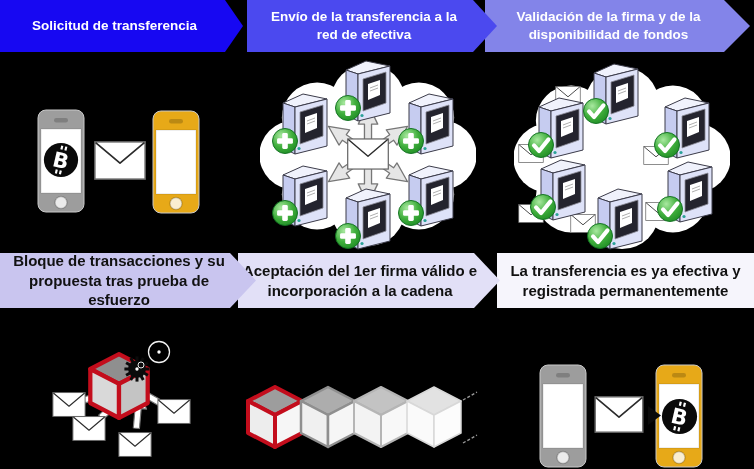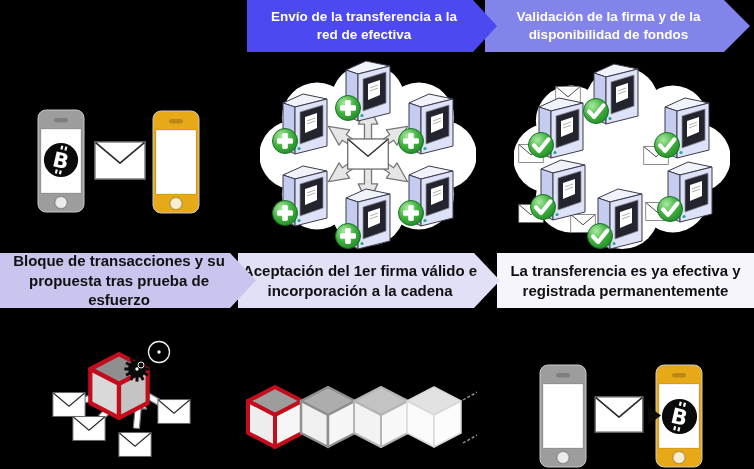--- a/index.html
+++ b/index.html
@@ -119,20 +119,23 @@
           <circle cx="0" cy="55" r="38"></circle>
             <circle cx="-52" cy="40" r="36"></circle>
           <circle cx="-76" cy="0" r="35"></circle>
             <circle cx="-52" cy="-38" r="36"></circle>
           <circle cx="0" cy="0" r="62"></circle>
         </g>
       </symbol>
     </defs>
   </svg>
 
+  <div id="b1" class="banner b-top arrow-tip-18" style="background-color: rgb(23, 8, 242); color: rgb(255, 255, 255);">
+    <span class="lbl">Solicitud de transferencia</span>
+  </div>
   <div id="b2" class="banner b-top arrow-tip-24" style="background-color: rgb(75, 73, 239); color: rgb(255, 255, 255);">
     <span class="lbl">Envío de la transferencia a la red de efectiva</span>
   </div>
   <div id="b3" class="banner b-top arrow-tip-26" style="background-color: rgb(131, 132, 233); color: rgb(255, 255, 255);">
     <span class="lbl">Validación de la firma y de la disponibilidad de fondos</span>
   </div>
 
   <div id="b4" class="banner b-bot arrow-tip-26" style="background-color: rgb(201, 197, 239); color: rgb(17, 17, 17);">
     <span class="lbl">Bloque de transacciones y su propuesta tras prueba de esfuerzo</span>
   </div>

